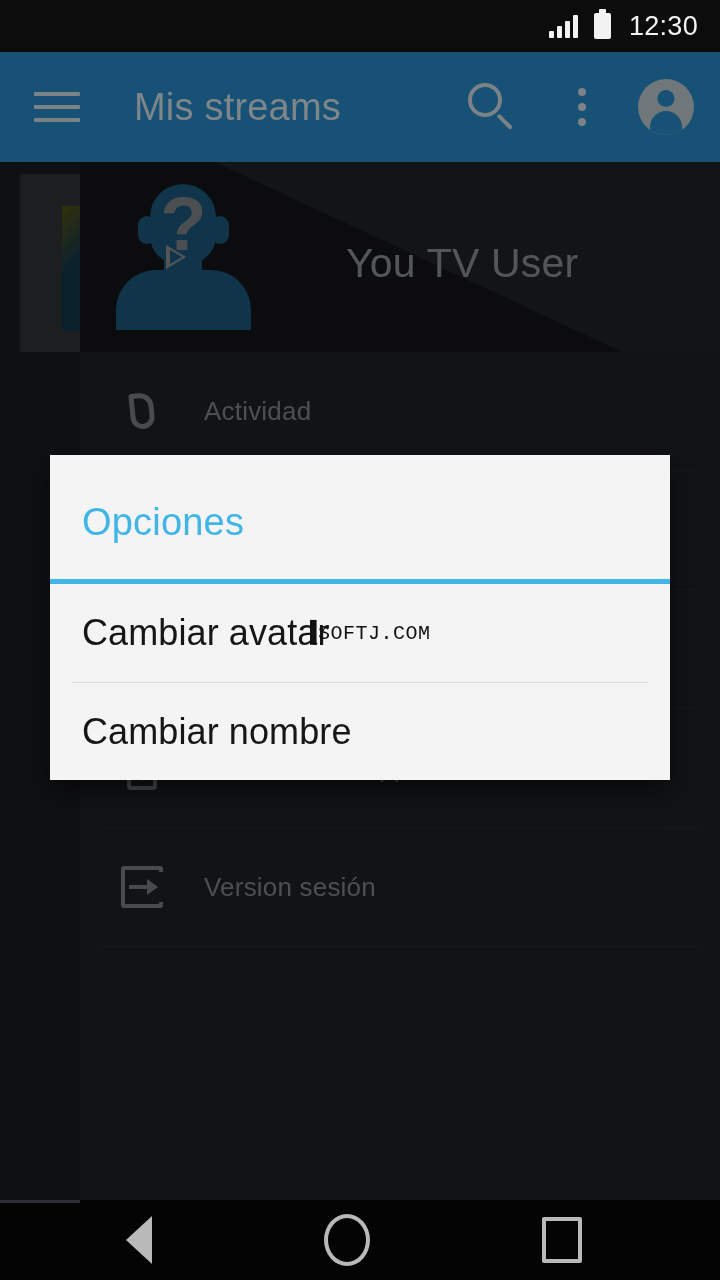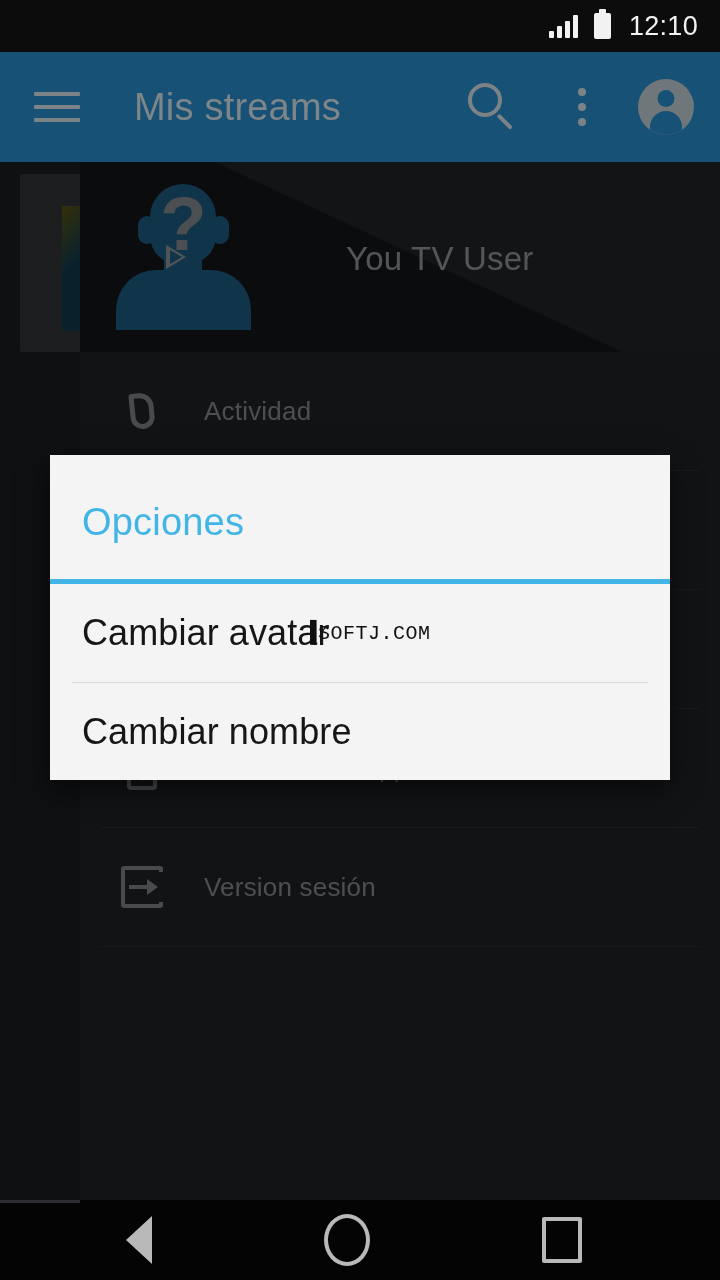--- a/index.html
+++ b/index.html
@@ -164,21 +164,21 @@
   }
   #avatar .play-triangle-inner {
     position:absolute; left:54px; top:68px;
     width:0; height:0;
     border-left:12px solid #1d5b80;
     border-top:7px solid transparent;
     border-bottom:7px solid transparent;
   }
   #drawer-username {
     position:absolute; left:266px; top:78px;
-    color:#8f9599; font-size:33px; letter-spacing:0.2px;
+    color:#8f9599; font-size:41px; letter-spacing:0.2px;
   }
 
   .drawer-item {
     position:relative;
     height:118px; display:flex; align-items:center;
     padding-left:36px;
   }
   .drawer-item .di-icon {
     width:52px; height:52px; flex:none;
     display:flex; align-items:center; justify-content:center;
@@ -378,21 +378,21 @@
   <div id="scrim"></div>
 
   <div id="status-bar">
     <div class="sb-signal">
       <i></i>
         <i></i>
         <i></i>
         <i></i>
     </div>
     <div class="sb-battery"></div>
-    <div id="status-clock">12:10</div>
+    <div id="status-clock">12:30</div>
   </div>
 
   <div id="app-bar">
     <div id="hamburger-button">
       <span></span>
         <span></span>
         <span></span>
     </div>
     <div id="app-bar-title">Mis streams</div>
     <div id="search-button">

